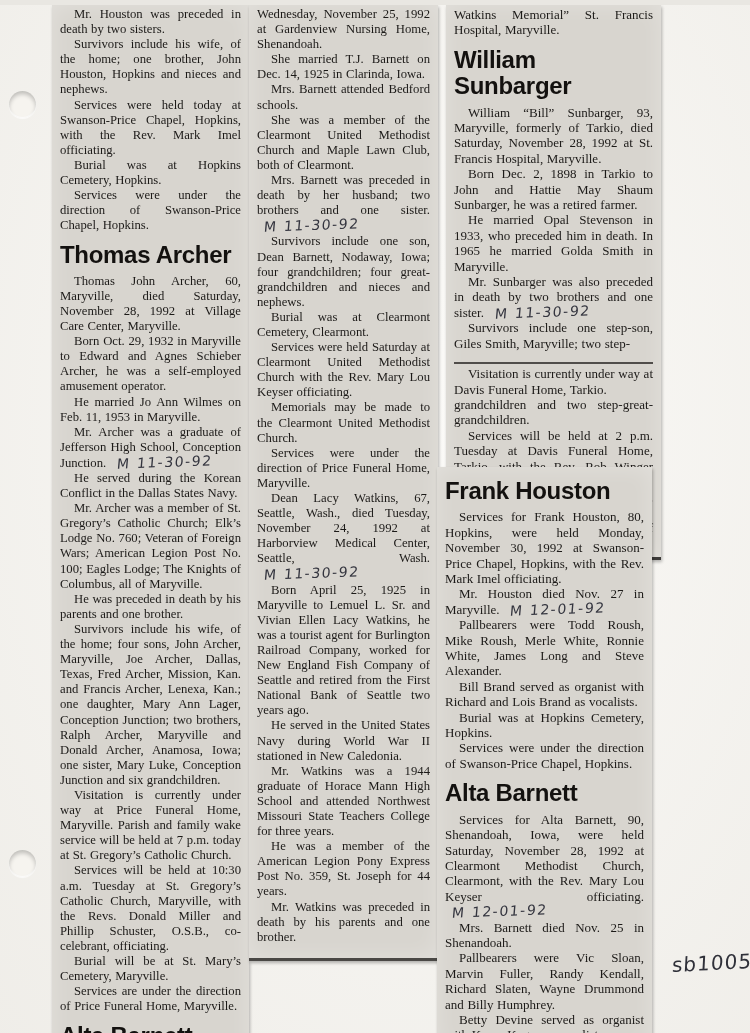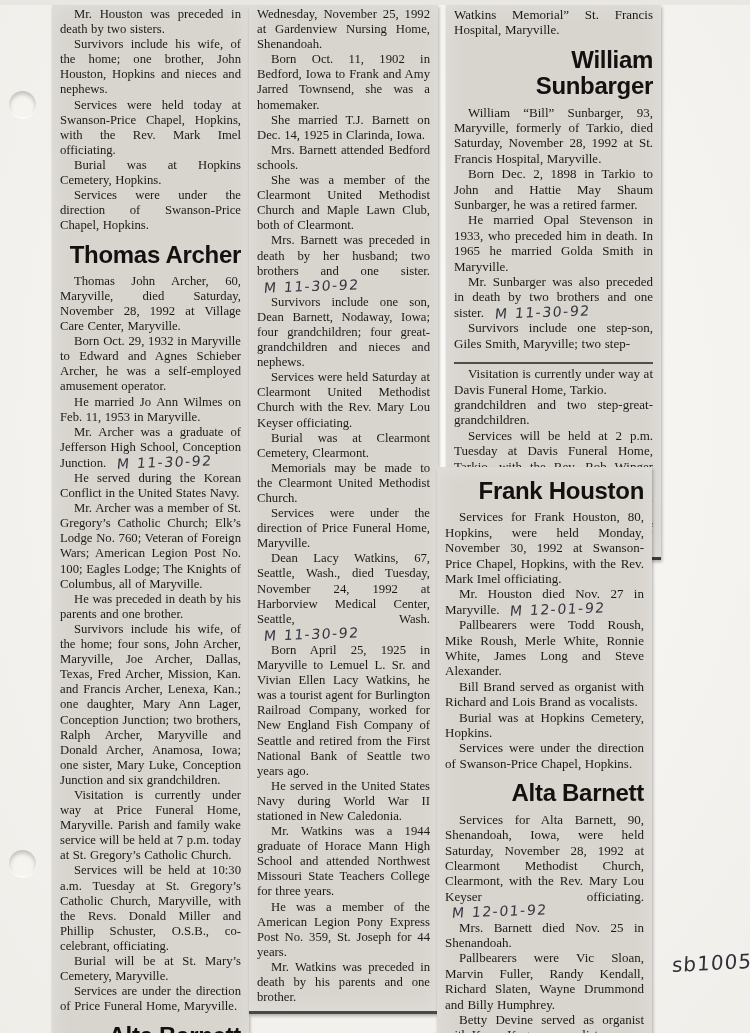--- a/index.html
+++ b/index.html
@@ -31,21 +31,21 @@
   .clip-rbot  {left:437px; top:462px; width:215px; min-height:518px;}
   .para{
     margin:0;font-size:12.7px;line-height:15.1px;text-align:justify;text-indent:14px;
     word-spacing:.4px;
   }
   .clip-rtop .para,.clip-rbot .para{font-size:13px;line-height:15.4px;}
   .noindent{text-indent:0;}
   .seam{border-bottom:2px solid #504d4a;padding-bottom:11px;margin-bottom:2px;}
   .headline{
     font-family:"Liberation Sans",sans-serif;font-weight:700;font-size:24px;
-    line-height:1.1;text-align:right;margin:9px 0 5px 0;color:#13110f;
+    line-height:1.1;text-align:left;margin:9px 0 5px 0;color:#13110f;
     letter-spacing:-.3px;
   }
   .hand{
     font-family:"DejaVu Sans",sans-serif;font-size:14px;color:var(--pen);
     display:inline-block;transform:skewX(-7deg) rotate(-2deg);
     text-indent:0;margin-left:7px;letter-spacing:1.5px;white-space:nowrap;
   }
   .corner-id{
     position:absolute;left:672px;top:946px;font-family:"DejaVu Sans",sans-serif;
     font-size:20px;color:#2f3039;transform:rotate(-3deg) skewX(-6deg);letter-spacing:1px;
@@ -85,41 +85,40 @@
       <p class="para">Mr. Houston was preceded in death by two sisters.</p>
       <p class="para">Survivors include his wife, of the home; one brother, John Houston, Hopkins and nieces and nephews.</p>
       <p class="para">Services were held today at Swanson-Price Chapel, Hopkins, with the Rev. Mark Imel officiating.</p>
       <p class="para">Burial was at Hopkins Cemetery, Hopkins.</p>
       <p class="para">Services were under the direction of Swanson-Price Chapel, Hopkins.</p>
       <h2 class="headline">Thomas Archer</h2>
       <p class="para">Thomas John Archer, 60, Maryville, died Saturday, November 28, 1992 at Village Care Center, Maryville.</p>
       <p class="para">Born Oct. 29, 1932 in Maryville to Edward and Agnes Schieber Archer, he was a self-employed amusement operator.</p>
       <p class="para">He married Jo Ann Wilmes on Feb. 11, 1953 in Maryville.</p>
       <p class="para">Mr. Archer was a graduate of Jefferson High School, Conception Junction. <span class="hand">M 11-30-92</span></p>
-      <p class="para">He served during the Korean Conflict in the United States Navy.</p>
+      <p class="para">He served during the Korean Conflict in the Dallas States Navy.</p>
       <p class="para">Mr. Archer was a member of St. Gregory’s Catholic Church; Elk’s Lodge No. 760; Veteran of Foreign Wars; American Legion Post No. 100; Eagles Lodge; The Knights of Columbus, all of Maryville.</p>
       <p class="para">He was preceded in death by his parents and one brother.</p>
       <p class="para">Survivors include his wife, of the home; four sons, John Archer, Maryville, Joe Archer, Dallas, Texas, Fred Archer, Mission, Kan. and Francis Archer, Lenexa, Kan.; one daughter, Mary Ann Lager, Conception Junction; two brothers, Ralph Archer, Maryville and Donald Archer, Anamosa, Iowa; one sister, Mary Luke, Conception Junction and six grandchildren.</p>
       <p class="para">Visitation is currently under way at Price Funeral Home, Maryville. Parish and family wake service will be held at 7 p.m. today at St. Gregory’s Catholic Church.</p>
       <p class="para">Services will be held at 10:30 a.m. Tuesday at St. Gregory’s Catholic Church, Maryville, with the Revs. Donald Miller and Phillip Schuster, O.S.B., co-celebrant, officiating.</p>
       <p class="para">Burial will be at St. Mary’s Cemetery, Maryville.</p>
       <p class="para">Services are under the direction of Price Funeral Home, Maryville.</p>
       <h2 class="headline">Alta Barnett</h2>
     </div>
 
   <div class="clip clip-mid">
       <p class="para noindent">Wednesday, November 25, 1992 at Gardenview Nursing Home, Shenandoah.</p>
-      <p class="para">Born Oct. 11, 1902 in Bedford, Iowa to Frank and Amy Jarred Townsend, she was a homemaker.</p>
       <p class="para">She married T.J. Barnett on Dec. 14, 1925 in Clarinda, Iowa.</p>
       <p class="para">Mrs. Barnett attended Bedford schools.</p>
       <p class="para">She was a member of the Clearmont United Methodist Church and Maple Lawn Club, both of Clearmont.</p>
       <p class="para">Mrs. Barnett was preceded in death by her husband; two brothers and one sister. <span class="hand">M 11-30-92</span></p>
       <p class="para">Survivors include one son, Dean Barnett, Nodaway, Iowa; four grandchildren; four great-grandchildren and nieces and nephews.</p>
+      <p class="para">Burial was at Clearmont Cemetery, Clearmont.</p>
       <p class="para">Services were held Saturday at Clearmont United Methodist Church with the Rev. Mary Lou Keyser officiating.</p>
-      <p class="para">Burial was at Clearmont Cemetery, Clearmont.</p>
       <p class="para">Memorials may be made to the Clearmont United Methodist Church.</p>
       <p class="para">Services were under the direction of Price Funeral Home, Maryville.</p>
       <p class="para">Dean Lacy Watkins, 67, Seattle, Wash., died Tuesday, November 24, 1992 at Harborview Medical Center, Seattle, Wash. <span class="hand">M 11-30-92</span></p>
       <p class="para">Born April 25, 1925 in Maryville to Lemuel L. Sr. and Vivian Ellen Lacy Watkins, he was a tourist agent for Burlington Railroad Company, worked for New England Fish Company of Seattle and retired from the First National Bank of Seattle two years ago.</p>
       <p class="para">He served in the United States Navy during World War II stationed in New Caledonia.</p>
       <p class="para">Mr. Watkins was a 1944 graduate of Horace Mann High School and attended Northwest Missouri State Teachers College for three years.</p>
       <p class="para">He was a member of the American Legion Pony Express Post No. 359, St. Joseph for 44 years.</p>
       <p class="para">Mr. Watkins was preceded in death by his parents and one brother.</p>
     </div>
 

